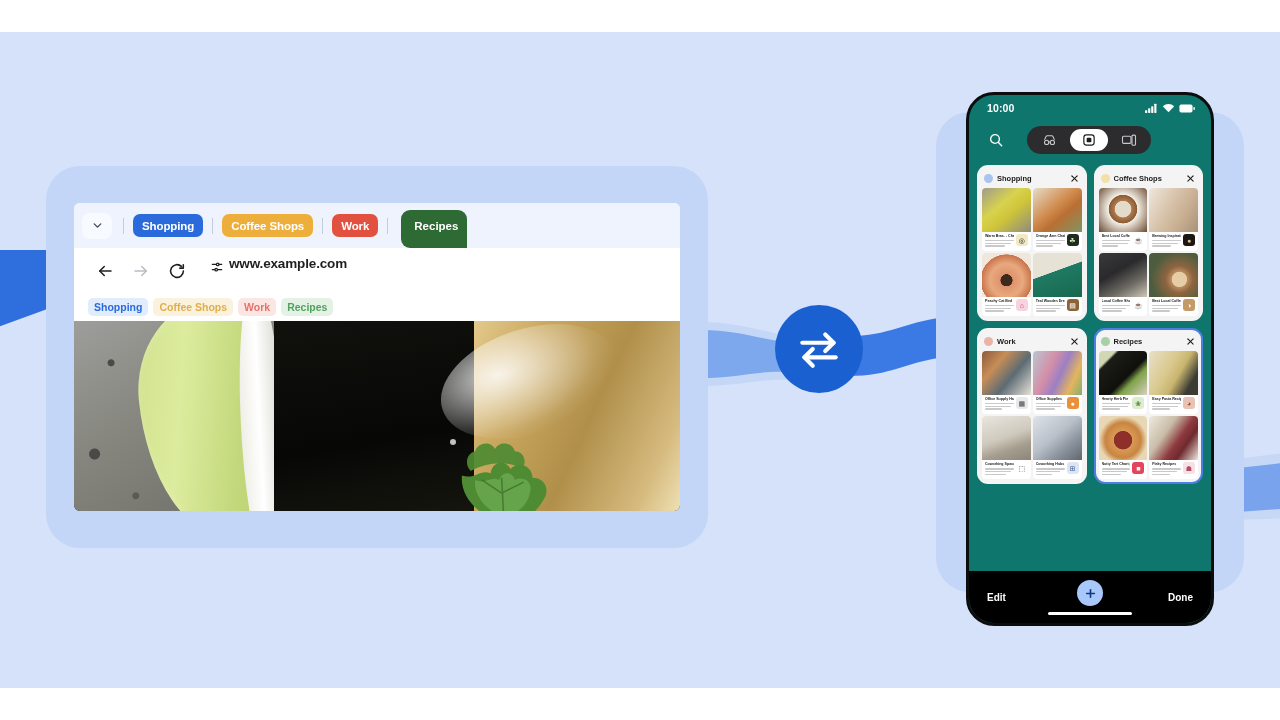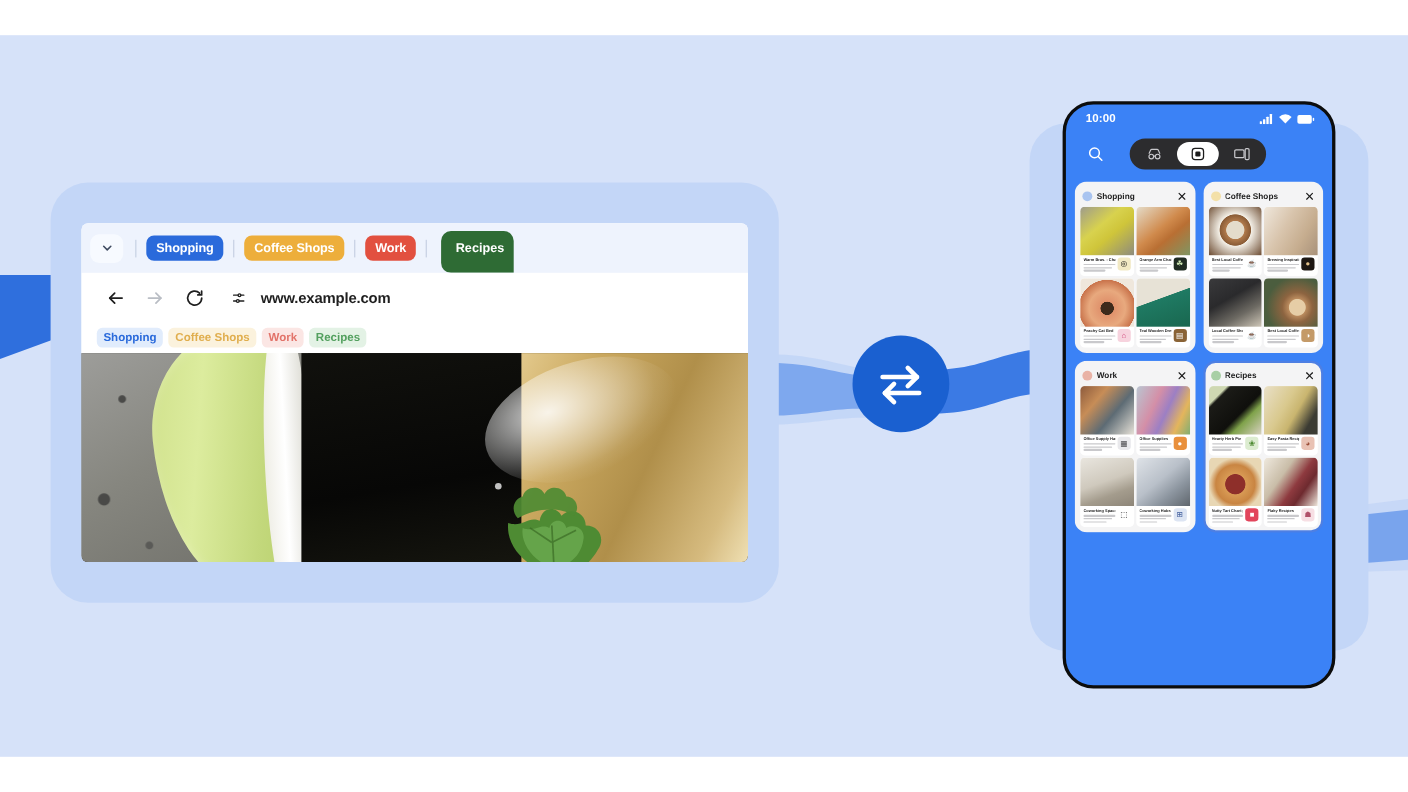--- a/index.html
+++ b/index.html
@@ -157,22 +157,21 @@
   .nav-btn {
     width: 30px; height: 30px;
     display: flex; align-items: center; justify-content: center;
     flex: none; cursor: pointer;
     margin-right: 6px;
   }
   .omnibox {
     flex: 1;
     height: 30px;
     display: flex;
-    align-items: center;
-    gap: 9px;
+    gap: 1px;
     margin-left: 8px;
     padding-right: 14px;
     cursor: text;
   }
   .omni-icon {
     width: 22px; height: 22px;
     border-radius: 50%;
     background: #ffffff;
     display: flex; align-items: center; justify-content: center;
     flex: none;
@@ -286,21 +285,21 @@
     position: absolute;
     left: 936px; top: 112px;
     width: 308px; height: 480px;
     background: #c3d6f7;
     border-radius: 34px;
   }
   .phone {
     position: absolute;
     left: 966px; top: 92px;
     width: 248px; height: 534px;
-    background: #3b82f6;
+    background: #0f766e;
     border-radius: 28px;
     border: 3px solid #0c0c0c;
     overflow: hidden;
   }
   .phone-status {
     height: 26px;
     display: flex; align-items: center;
     justify-content: space-between;
     padding: 0 16px 0 18px;
   }
@@ -918,16 +917,27 @@
                   </div>
             </div>
                 <div class="mini-fav" style="background:#f7dfe4;color:#b0516a">☗</div>
               </div>
           </div>
         </div>
       </div>
 
     </div>
 
+    <div class="phone-bottom">
+      <span class="pb-txt">Edit</span>
+      <div class="fab">
+        <svg width="13" height="13" viewBox="0 0 24 24" stroke="#0b3b87" stroke-width="3" stroke-linecap="round">
+          <line x1="12" y1="5" x2="12" y2="19"></line>
+            <line x1="5" y1="12" x2="19" y2="12"></line>
+        </svg>
+      </div>
+      <span class="pb-txt">Done</span>
+      <div class="home-ind"></div>
+    </div>
 
   </div>
 
 </div>
 
 </body></html>

